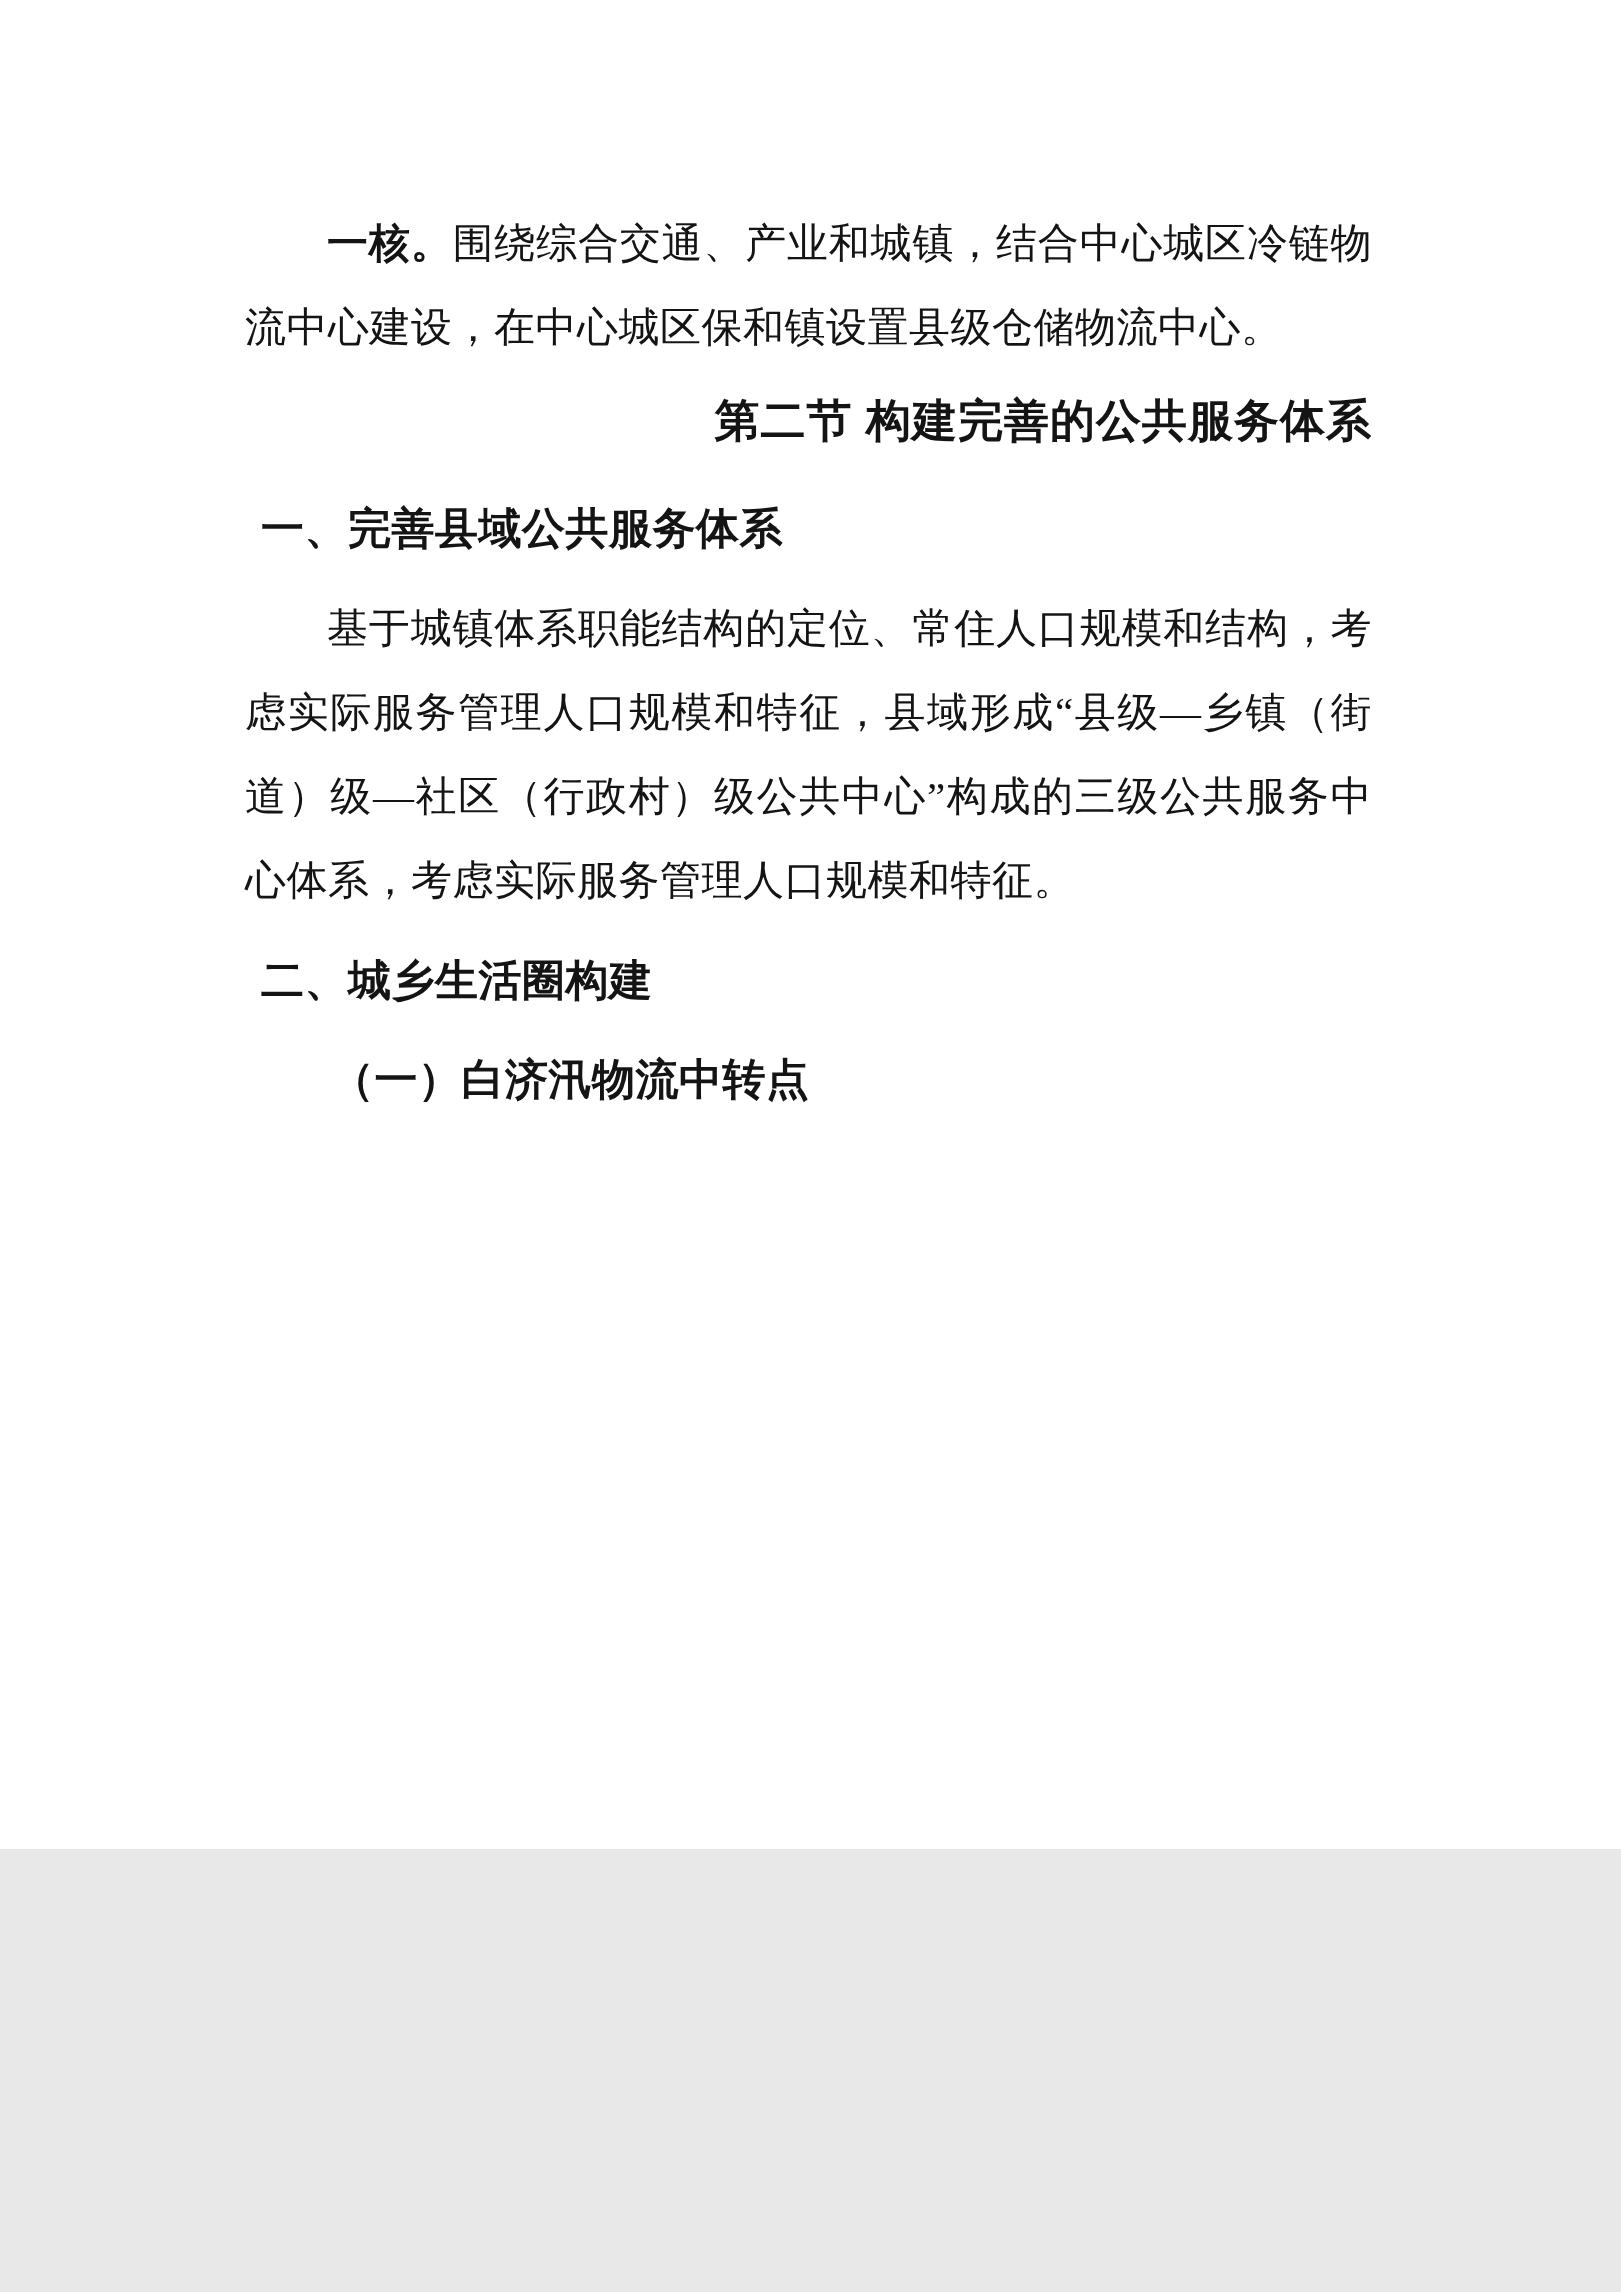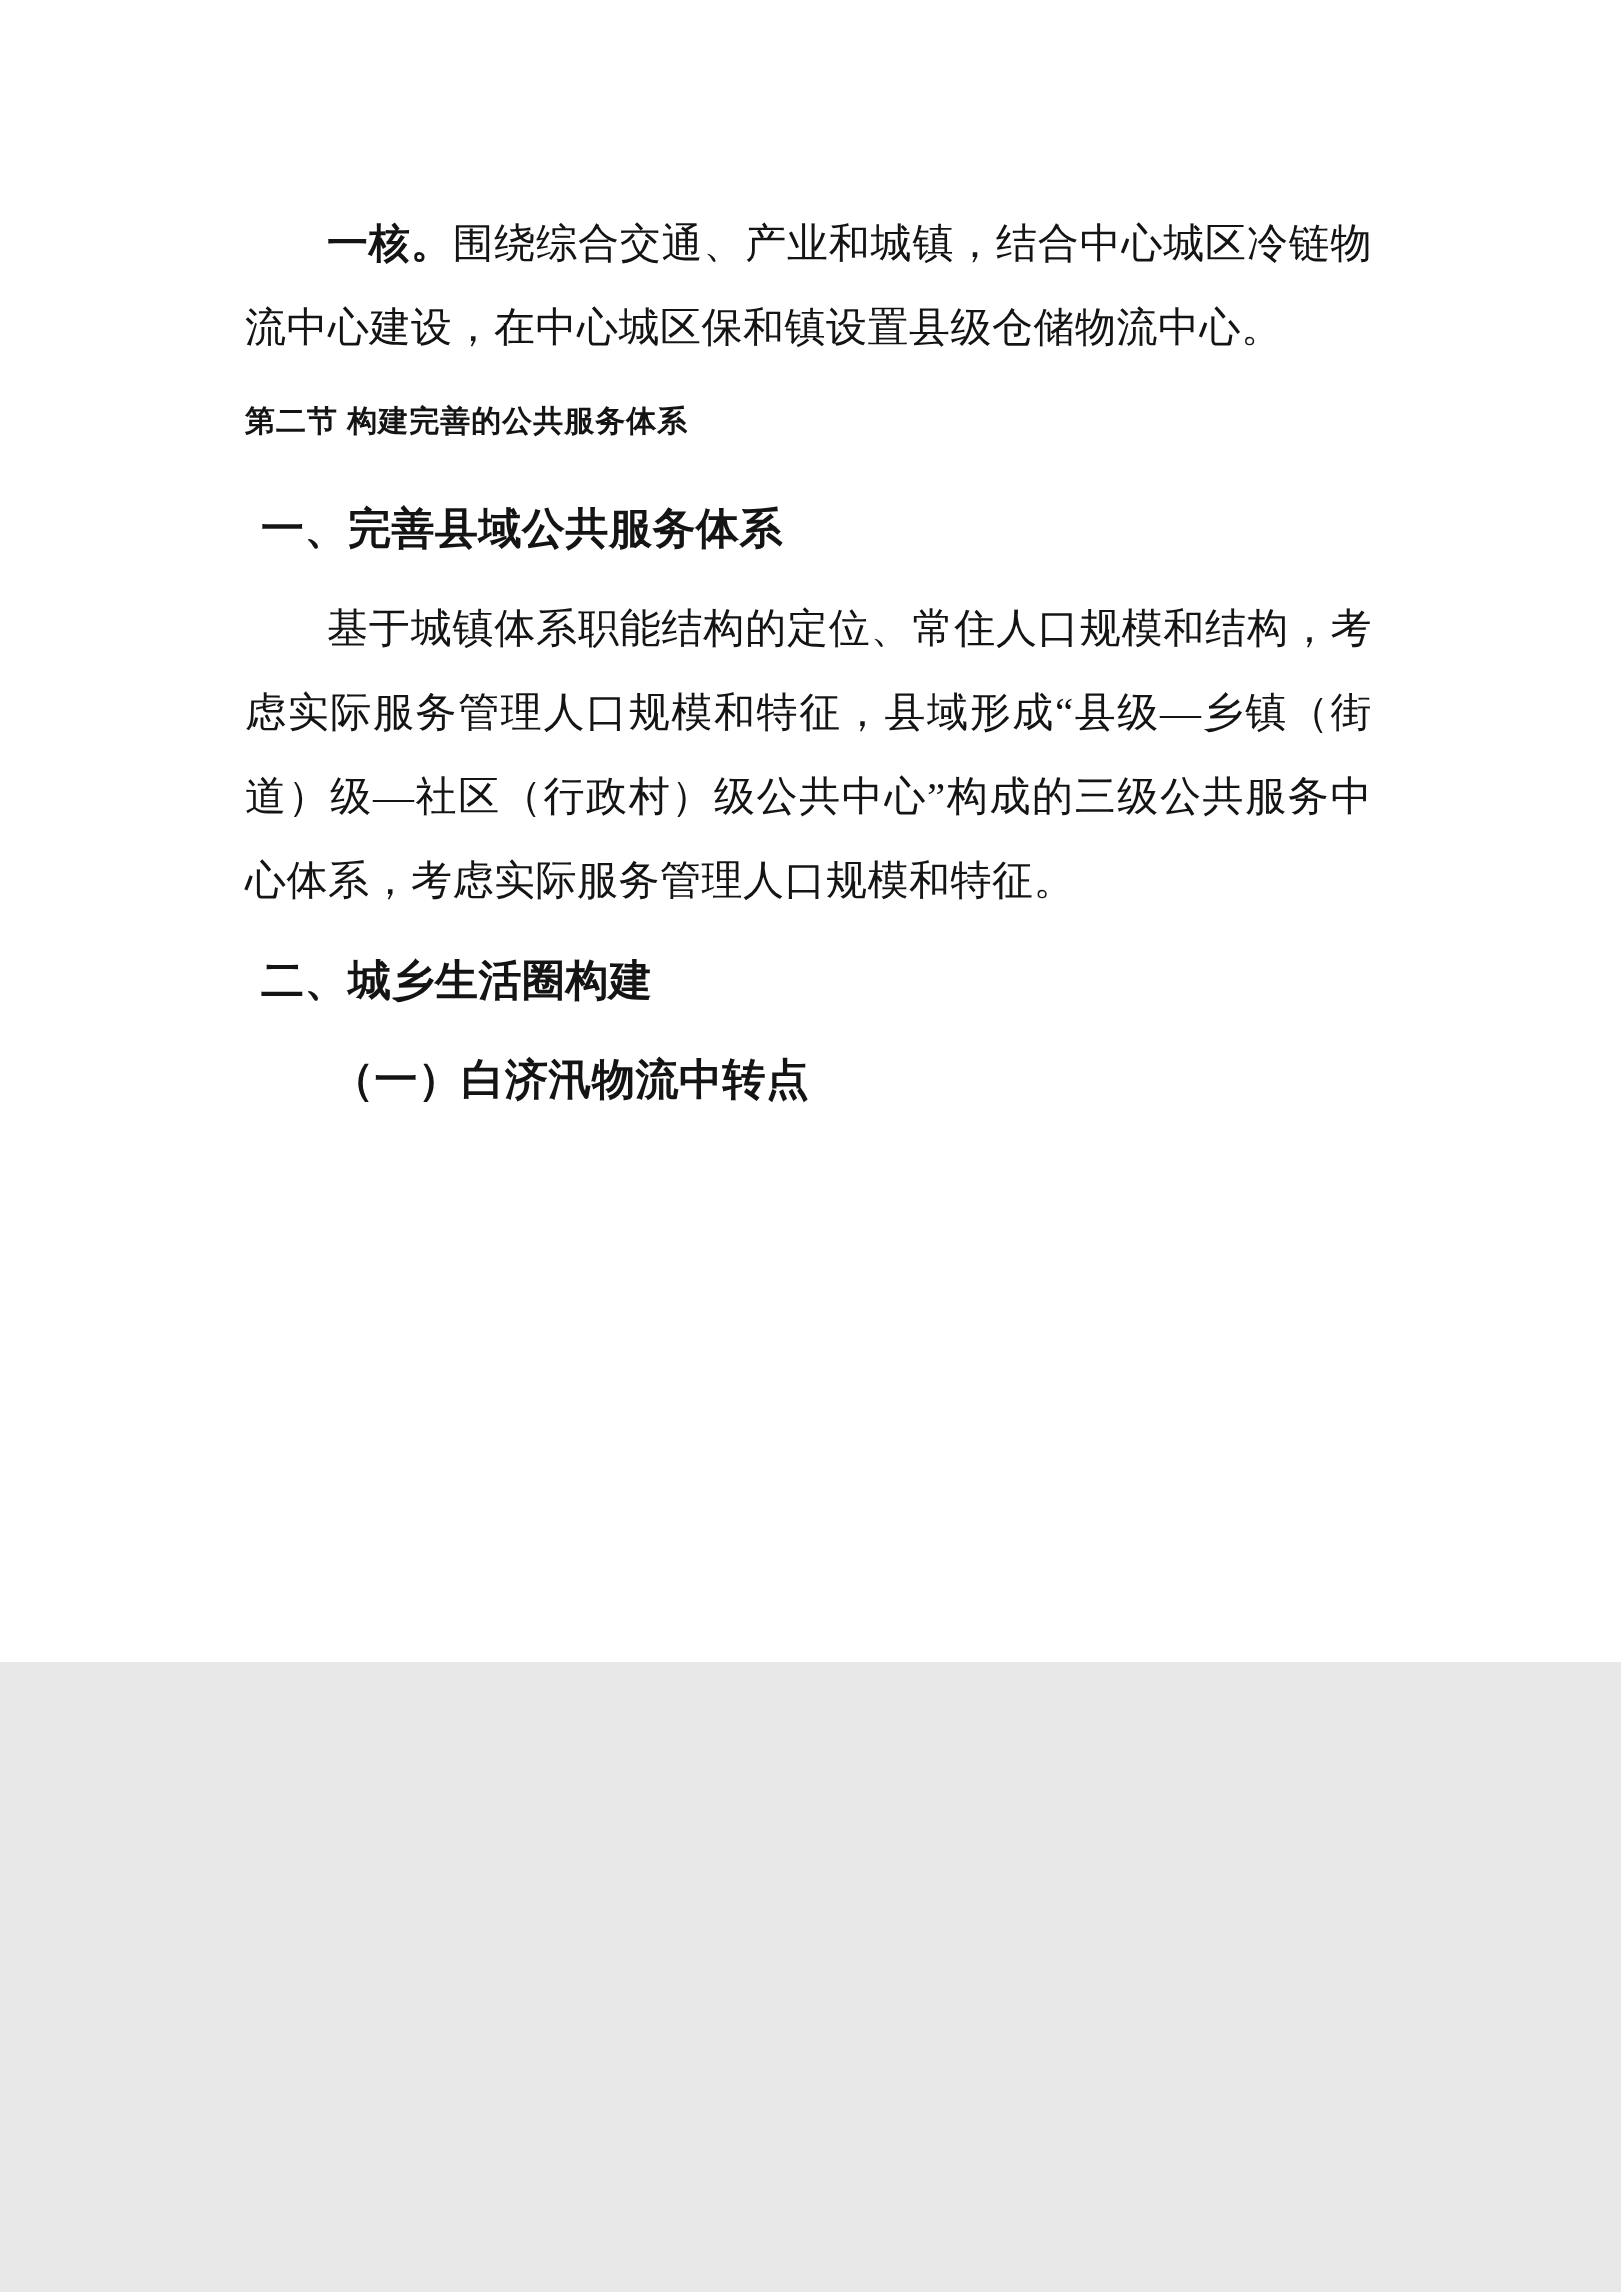--- a/index.html
+++ b/index.html
@@ -3,21 +3,21 @@
 <meta charset="utf-8">
 <style>
   html, body {
     margin: 0;
     padding: 0;
     background: #e8e8e8;
   }
   .page {
     position: relative;
     width: 1621px;
-    height: 1662px;
+    height: 1849px;
     background: #ffffff;
     margin: 0 auto;
     overflow: hidden;
     color: #141414;
   }
   .content {
     position: absolute;
     left: 245px;
     top: 201px;
     width: 1127px;
@@ -30,24 +30,24 @@
     text-justify: inter-character;
     text-indent: 2em;
     margin: 0;
     letter-spacing: 0.5px;
   }
   p.body .lead {
     font-weight: bold;
   }
   h2.section-heading {
     font-family: "Liberation Sans", "DejaVu Sans", sans-serif;
-    font-size: 30px;
+    font-size: 45px;
     font-weight: bold;
     line-height: 84px;
-    text-align: left;
+    text-align: right;
     margin: 9.8px 0 23.5px 0;
     letter-spacing: 1px;
   }
   h3.sub-heading {
     font-family: "Liberation Sans", "DejaVu Sans", sans-serif;
     font-size: 43px;
     font-weight: bold;
     line-height: 84px;
     margin: 16px;
     text-indent: 0;

